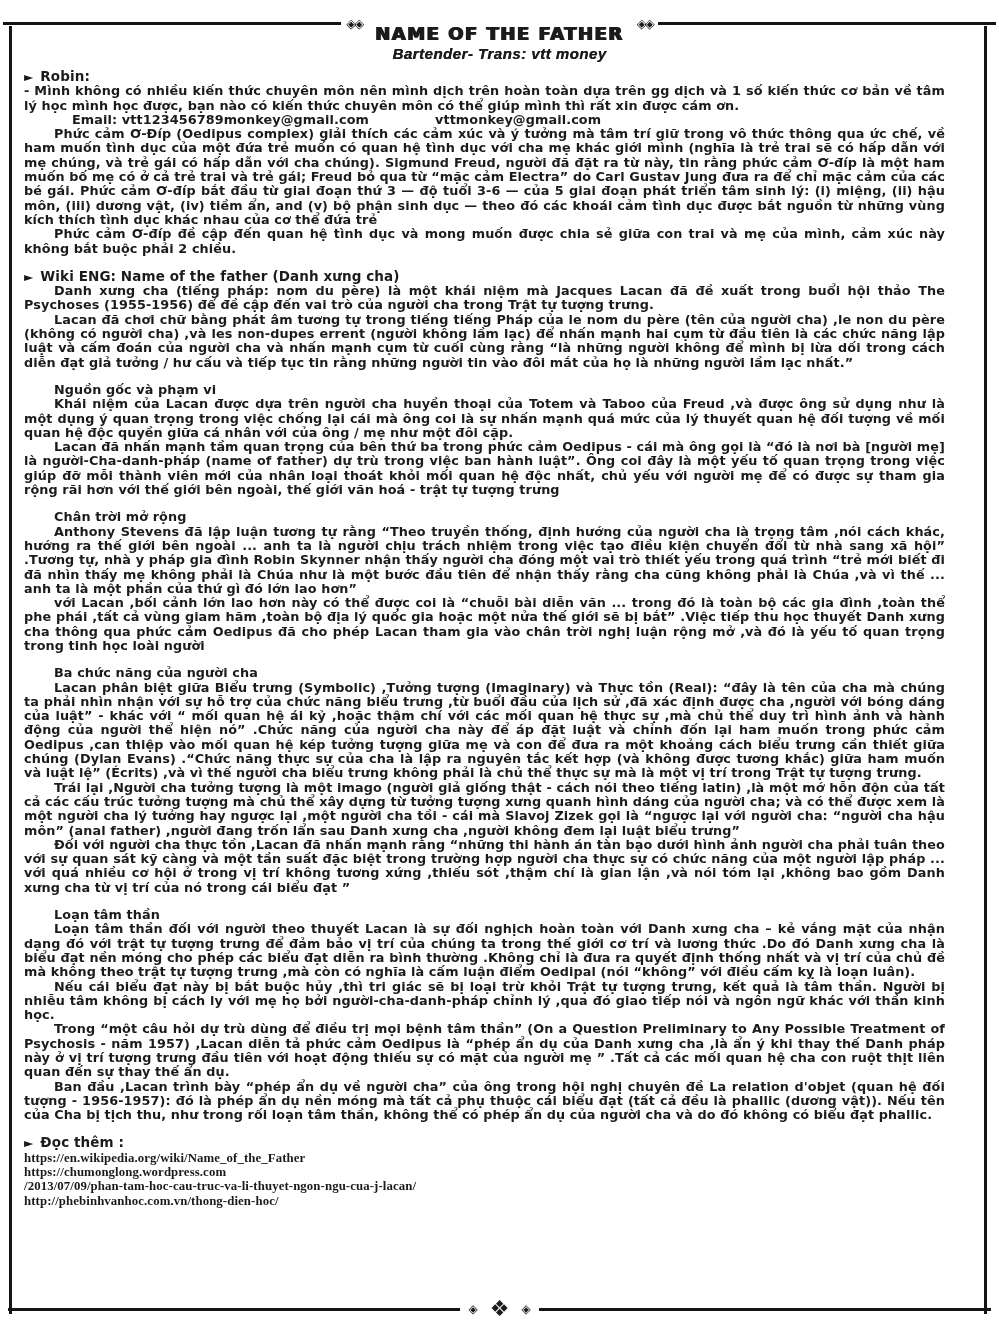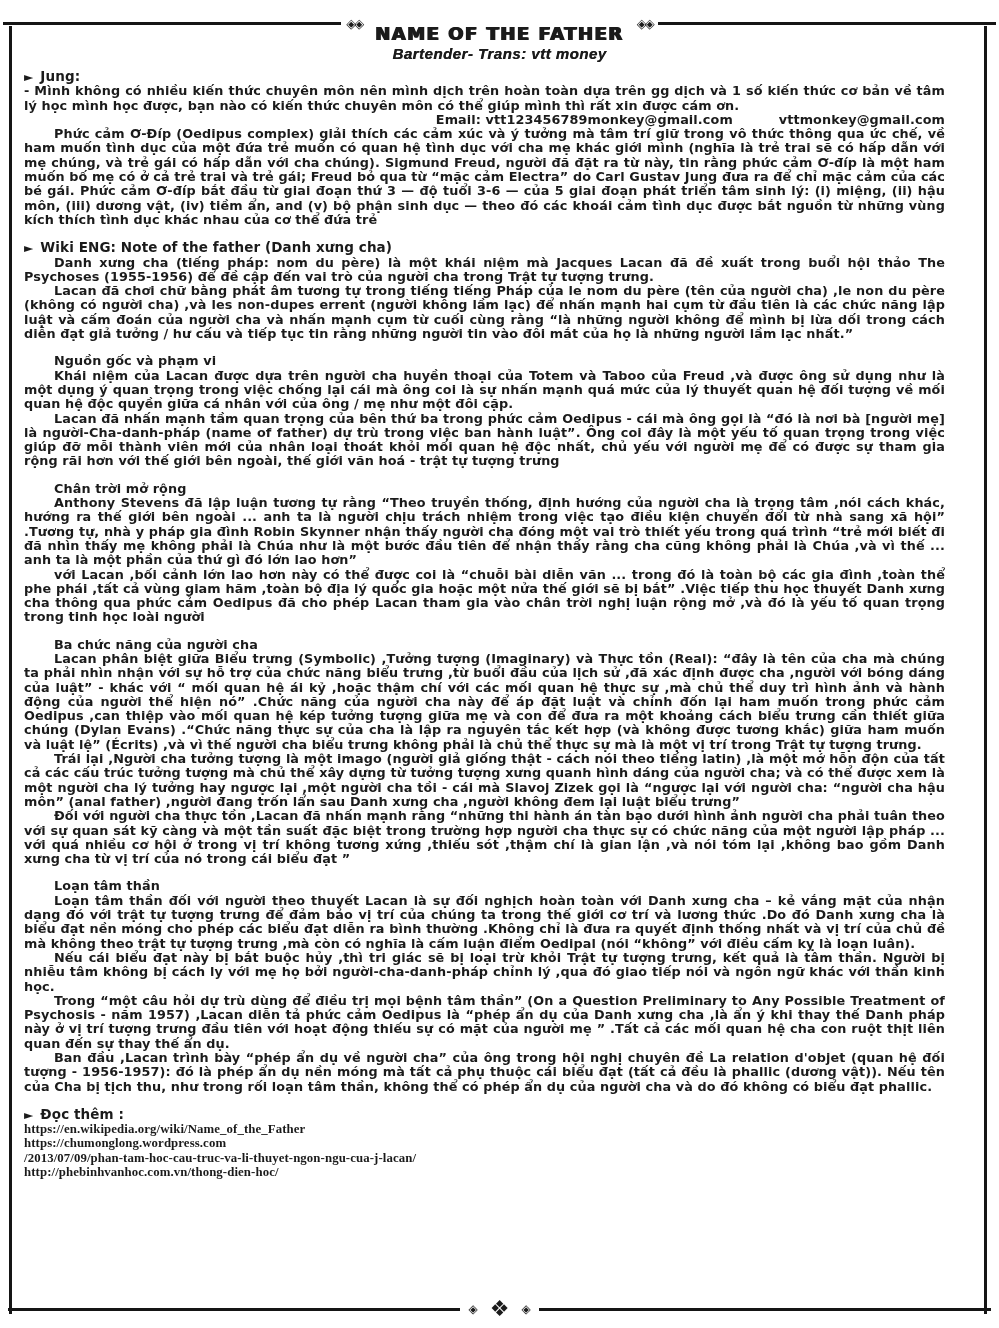--- a/index.html
+++ b/index.html
@@ -49,21 +49,21 @@
     line-height: 14.3px;
     letter-spacing: 0.1px;
   }
   .block { margin: 0; }
   .gap-before { margin-top: 13px; }
   .para { text-align: justify; text-indent: 30px; }
   .dash { text-align: justify; }
   .heading { text-indent: 30px; }
   .bullet { font-size: 13.5px; }
   .bullet .bullet-glyph { font-size: 12px; margin-right: 7px; }
-  .email-row { display: flex; gap: 46px; padding-left: 48px; justify-content: flex-end; }
+  .email-row { display: flex; gap: 66px; padding-left: 48px; }
   .link { text-align: left; font-family: Liberation Serif, serif; }
 
   
   .footer { position: absolute; left: 8px; right: 8px; bottom: 8px; display: flex; align-items: center; }
   .f-line { flex: 1; height: 3px; background: #151515; }
   .f-orn { display: flex; align-items: center; gap: 12px; padding: 0 8px; }
   .f-orn .small { font-size: 12px; line-height: 1; }
   .f-orn .big { font-size: 22px; line-height: 1; }
 </style>
 </head>
@@ -79,28 +79,29 @@
       <div class="h-line"></div>
       <span class="ornament">◈◈</span>
       <span class="page-title">NAME OF THE FATHER</span>
       <span class="ornament">◈◈</span>
       <div class="h-line"></div>
     </div>
     <div class="page-subtitle">Bartender- Trans: vtt money</div>
   </div>
 
   <div class="doc-body">
-      <p class="block bullet"><span class="bullet-glyph">►</span><span>Jung:</span></p>
+      <p class="block bullet"><span class="bullet-glyph">►</span><span>Robin:</span></p>
       <p class="block dash">- Mình không có nhiều kiến thức chuyên môn nên mình dịch trên hoàn toàn dựa trên gg dịch và 1 số kiến thức cơ bản về tâm lý học mình học được, bạn nào có kiến thức chuyên môn có thể giúp mình thì rất xin được cám ơn.</p>
       <div class="block email-row">
         <span>Email: vtt123456789monkey@gmail.com</span>
         <span>vttmonkey@gmail.com</span>
       </div>
       <p class="block para">Phức cảm Ơ-Đíp (Oedipus complex) giải thích các cảm xúc và ý tưởng mà tâm trí giữ trong vô thức thông qua ức chế, về ham muốn tình dục của một đứa trẻ muốn có quan hệ tình dục với cha mẹ khác giới mình (nghĩa là trẻ trai sẽ có hấp dẫn với mẹ chúng, và trẻ gái có hấp dẫn với cha chúng). Sigmund Freud, người đã đặt ra từ này, tin rằng phức cảm Ơ-đíp là một ham muốn bố mẹ có ở cả trẻ trai và trẻ gái; Freud bỏ qua từ “mặc cảm Electra” do Carl Gustav Jung đưa ra để chỉ mặc cảm của các bé gái. Phức cảm Ơ-đíp bắt đầu từ giai đoạn thứ 3 — độ tuổi 3-6 — của 5 giai đoạn phát triển tâm sinh lý: (i) miệng, (ii) hậu môn, (iii) dương vật, (iv) tiềm ẩn, and (v) bộ phận sinh dục — theo đó các khoái cảm tình dục được bắt nguồn từ những vùng kích thích tình dục khác nhau của cơ thể đứa trẻ</p>
-      <p class="block bullet gap-before"><span class="bullet-glyph">►</span><span>Wiki ENG: Note of the father (Danh xưng cha)</span></p>
+      <p class="block para">Phức cảm Ơ-đíp đề cập đến quan hệ tình dục và mong muốn được chia sẻ giữa con trai và mẹ của mình, cảm xúc này không bắt buộc phải 2 chiều.</p>
+      <p class="block bullet gap-before"><span class="bullet-glyph">►</span><span>Wiki ENG: Name of the father (Danh xưng cha)</span></p>
       <p class="block para">Danh xưng cha (tiếng pháp: nom du père) là một khái niệm mà Jacques Lacan đã đề xuất trong buổi hội thảo The Psychoses (1955-1956) để đề cập đến vai trò của người cha trong Trật tự tượng trưng.</p>
       <p class="block para">Lacan đã chơi chữ bằng phát âm tương tự trong tiếng tiếng Pháp của le nom du père (tên của người cha) ,le non du père (không có người cha) ,và les non-dupes errent (người không lầm lạc) để nhấn mạnh hai cụm từ đầu tiên là các chức năng lập luật và cấm đoán của người cha và nhấn mạnh cụm từ cuối cùng rằng “là những người không để mình bị lừa dối trong cách diễn đạt giả tưởng / hư cấu và tiếp tục tin rằng những người tin vào đôi mắt của họ là những người lầm lạc nhất.”</p>
       <p class="block heading gap-before">Nguồn gốc và phạm vi</p>
       <p class="block para">Khái niệm của Lacan được dựa trên người cha huyền thoại của Totem và Taboo của Freud ,và được ông sử dụng như là một dụng ý quan trọng trong việc chống lại cái mà ông coi là sự nhấn mạnh quá mức của lý thuyết quan hệ đối tượng về mối quan hệ độc quyền giữa cá nhân với của ông / mẹ như một đôi cặp.</p>
       <p class="block para">Lacan đã nhấn mạnh tầm quan trọng của bên thứ ba trong phức cảm Oedipus - cái mà ông gọi là “đó là nơi bà [người mẹ] là người-Cha-danh-pháp (name of father) dự trù trong việc ban hành luật”. Ông coi đây là một yếu tố quan trọng trong việc giúp đỡ mỗi thành viên mới của nhân loại thoát khỏi mối quan hệ độc nhất, chủ yếu với người mẹ để có được sự tham gia rộng rãi hơn với thế giới bên ngoài, thế giới văn hoá - trật tự tượng trưng</p>
       <p class="block heading gap-before">Chân trời mở rộng</p>
       <p class="block para">Anthony Stevens đã lập luận tương tự rằng “Theo truyền thống, định hướng của người cha là trọng tâm ,nói cách khác, hướng ra thế giới bên ngoài ... anh ta là người chịu trách nhiệm trong việc tạo điều kiện chuyển đổi từ nhà sang xã hội” .Tương tự, nhà y pháp gia đình Robin Skynner nhận thấy người cha đóng một vai trò thiết yếu trong quá trình “trẻ mới biết đi đã nhìn thấy mẹ không phải là Chúa như là một bước đầu tiên để nhận thấy rằng cha cũng không phải là Chúa ,và vì thế ... anh ta là một phần của thứ gì đó lớn lao hơn”</p>
       <p class="block para">với Lacan ,bối cảnh lớn lao hơn này có thể được coi là “chuỗi bài diễn văn ... trong đó là toàn bộ các gia đình ,toàn thể phe phái ,tất cả vùng giam hãm ,toàn bộ địa lý quốc gia hoặc một nửa thế giới sẽ bị bắt” .Việc tiếp thu học thuyết Danh xưng cha thông qua phức cảm Oedipus đã cho phép Lacan tham gia vào chân trời nghị luận rộng mở ,và đó là yếu tố quan trọng trong tinh học loài người</p>
       <p class="block heading gap-before">Ba chức năng của người cha</p>
       <p class="block para">Lacan phân biệt giữa Biểu trưng (Symbolic) ,Tưởng tượng (Imaginary) và Thực tồn (Real): “đây là tên của cha mà chúng ta phải nhìn nhận với sự hỗ trợ của chức năng biểu trưng ,từ buổi đầu của lịch sử ,đã xác định được cha ,người với bóng dáng của luật” - khác với “ mối quan hệ ái kỷ ,hoặc thậm chí với các mối quan hệ thực sự ,mà chủ thể duy trì hình ảnh và hành động của người thể hiện nó” .Chức năng của người cha này để áp đặt luật và chỉnh đốn lại ham muốn trong phức cảm Oedipus ,can thiệp vào mối quan hệ kép tưởng tượng giữa mẹ và con để đưa ra một khoảng cách biểu trưng cần thiết giữa chúng (Dylan Evans) .“Chức năng thực sự của cha là lập ra nguyên tắc kết hợp (và không được tương khắc) giữa ham muốn và luật lệ” (Écrits) ,và vì thế người cha biểu trưng không phải là chủ thể thực sự mà là một vị trí trong Trật tự tượng trưng.</p>

